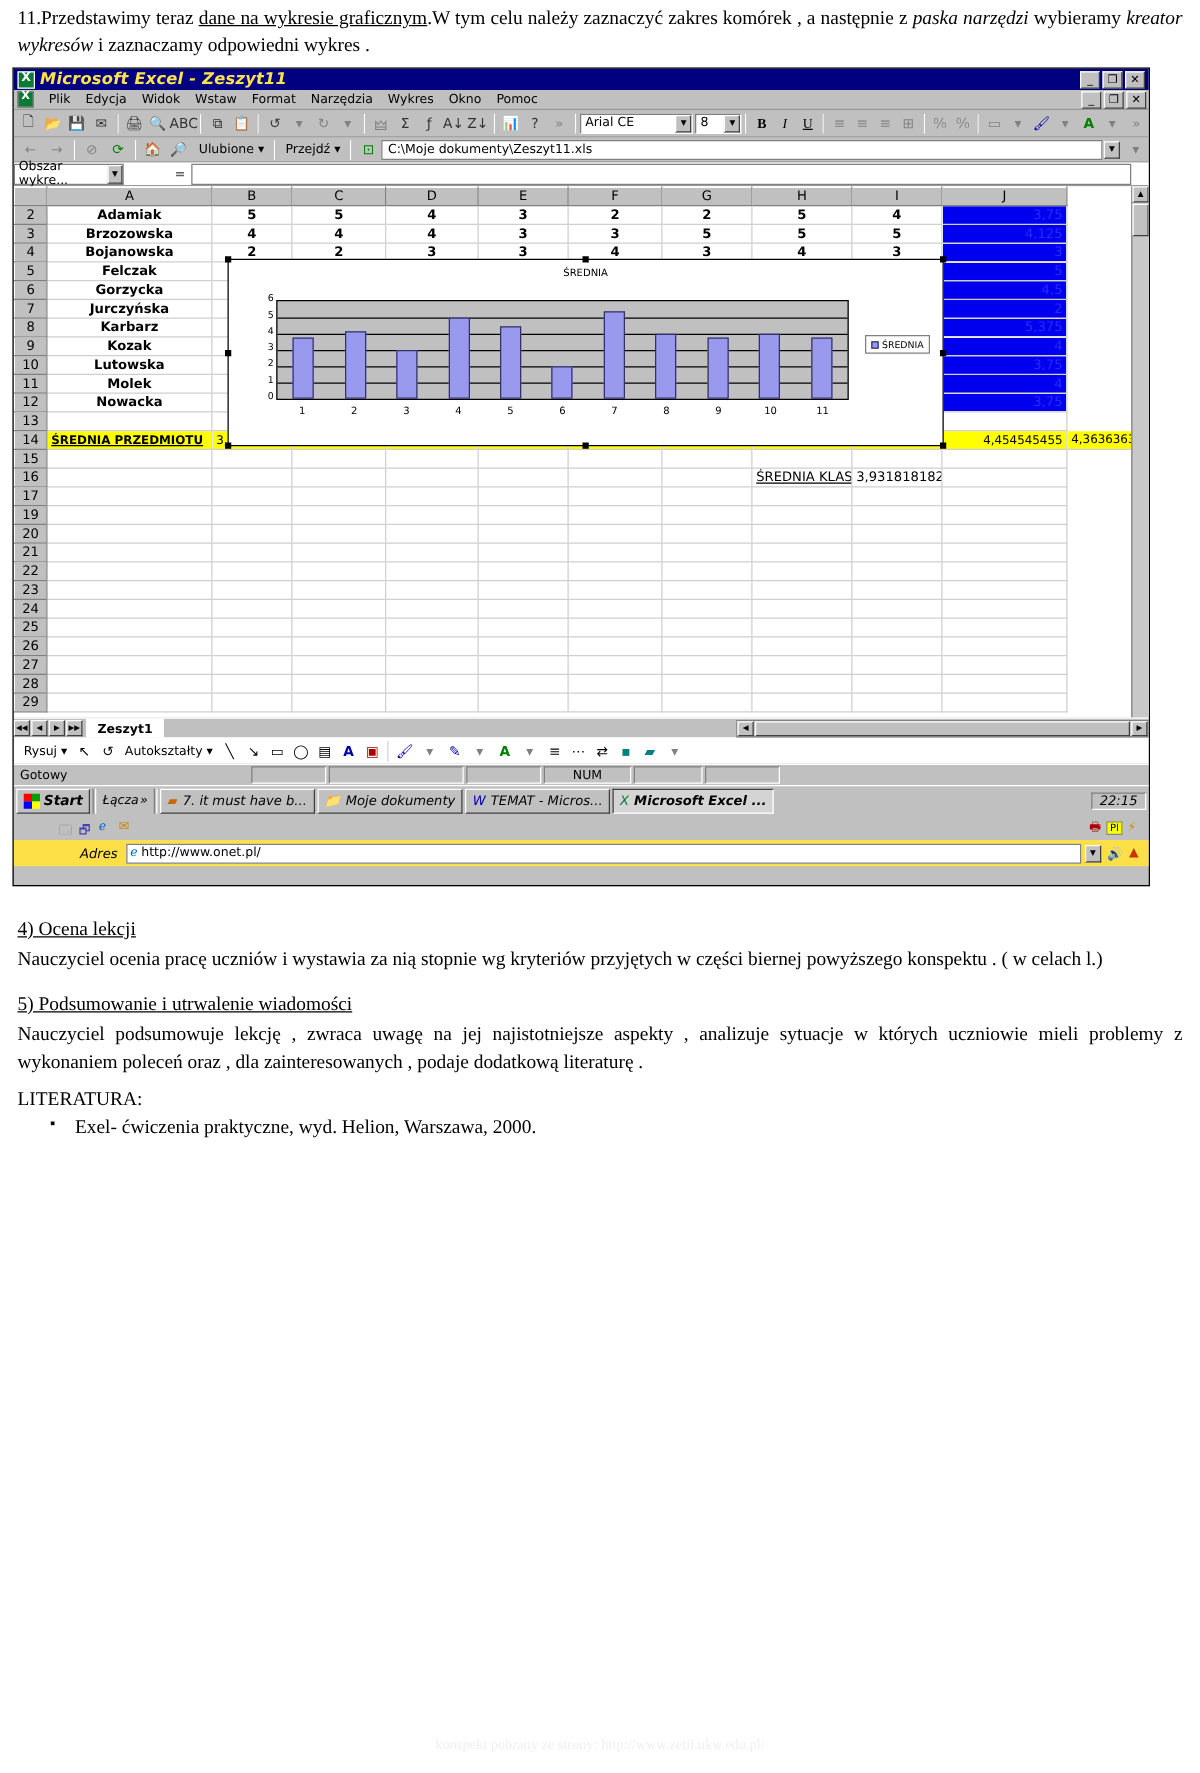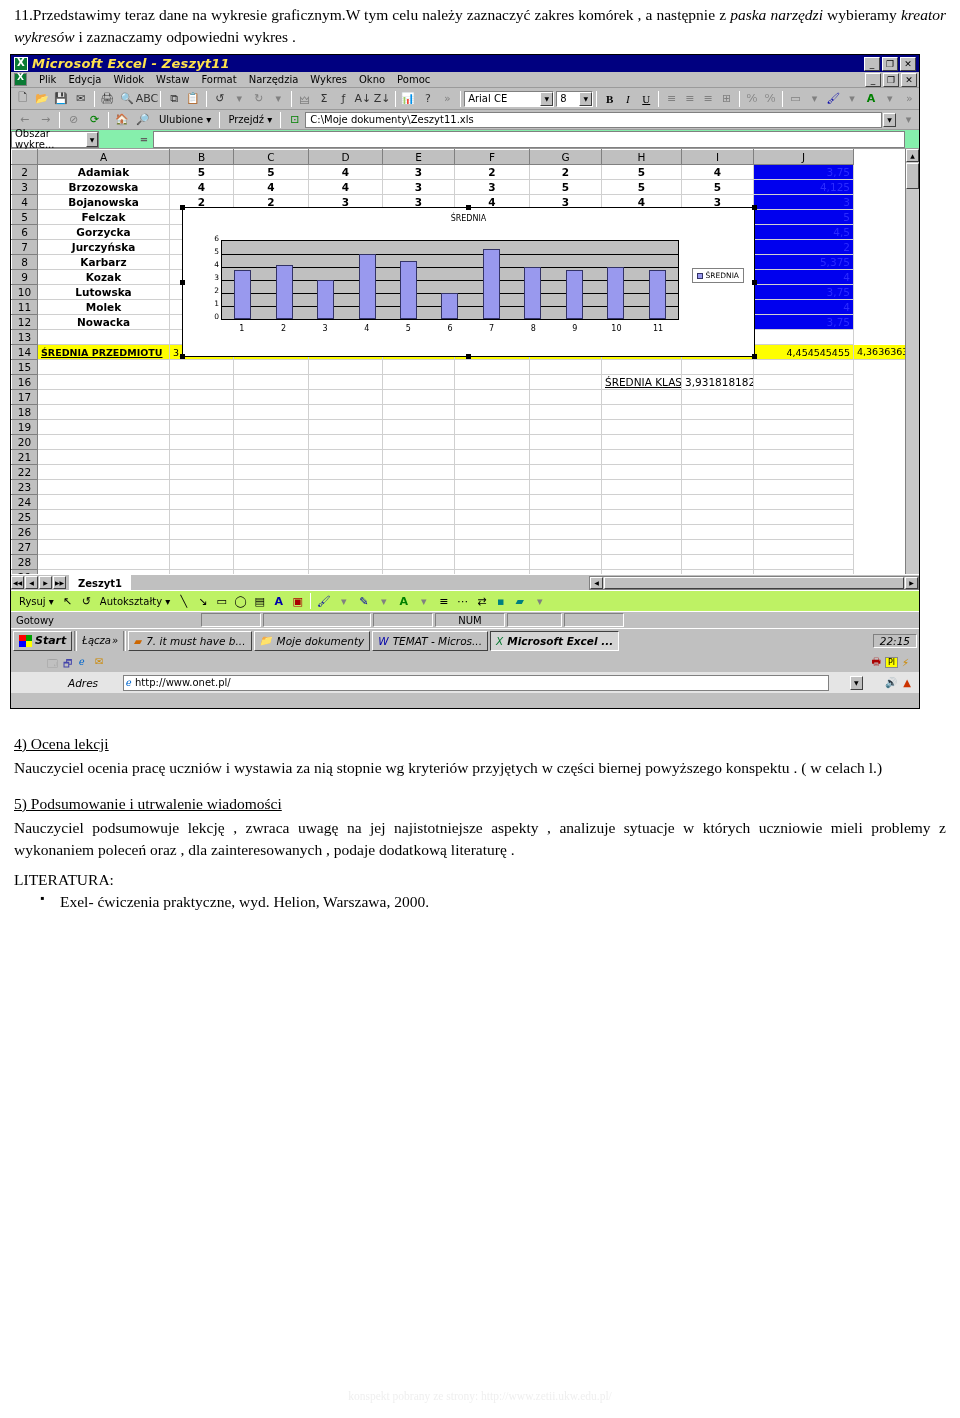--- a/index.html
+++ b/index.html
@@ -14,21 +14,21 @@
   }
 
   
   .doc { padding: 4px 14px 0 14px; }
   .para {
     font-size:15.5px;
     line-height:1.42;
     text-align:justify;
     margin:0 0 2px 0;
   }
-  .u { }
+  .u { text-decoration:underline; }
   .i { font-style:italic; }
   .heading-u { text-decoration:underline; }
 
   .section { margin-top:14px; }
   .lit-title { font-size:15.5px; margin:10px 0 2px 0; }
   ul.lit { list-style:none; margin:0; padding:0 0 0 46px; }
   ul.lit li { position:relative; font-size:15.5px; line-height:1.42; margin-bottom:1px; text-align:left;}
   ul.lit li:before {
     content:"\25AA"; position:absolute; left:-20px; top:-1px; font-size:12px;
   }
@@ -108,21 +108,21 @@
 
   
   .addrbar{height:20px;display:flex;align-items:center;background:#c0c0c0;border-bottom:1px solid #9a9a9a;padding-left:3px;}
   .addrbar .lbl{font-size:10px;padding:0 5px;}
   .addrfield{
     flex:1;height:16px;background:#fff;border:1px solid #808080;
     display:flex;align-items:center;padding-left:4px;font-size:10px;margin-right:1px;text-align:right;
   }
 
   
-  .formulabar{height:19px;display:flex;align-items:center;background:#86efac;border-bottom:1px solid #9a9a9a;}
+  .formulabar{height:19px;display:flex;align-items:center;background:#ffffff;border-bottom:1px solid #9a9a9a;}
   .namebox{
     width:88px;height:17px;background:#fff;border:1px solid #808080;display:flex;align-items:center;
     padding-left:3px;font-size:10px;
   }
   .namebox .arrow{margin-left:auto;width:13px;height:15px;background:#c0c0c0;border:1px solid #fff;
     border-right-color:#404040;border-bottom-color:#404040;display:flex;align-items:center;justify-content:center;font-size:6px;}
   .fbtn{width:18px;height:17px;display:flex;align-items:center;justify-content:center;font-size:10px;color:#606060;}
   .fbar-input{flex:1;height:17px;background:#fff;border:1px solid #808080;margin-right:14px;}
 
   
@@ -191,21 +191,21 @@
   .navbtn{width:13px;height:13px;display:flex;align-items:center;justify-content:center;font-size:6px;
     background:#c0c0c0;border:1px solid #fff;border-right-color:#404040;border-bottom-color:#404040;margin-right:1px;}
   .stab{background:#fff;padding:0 8px;font-size:10px;font-weight:bold;height:15px;line-height:15px;
     border:1px solid #fff;border-bottom:none;margin-left:2px;}
   .hscroll{margin-left:auto;width:330px;height:14px;background:#c8c8c8;border:1px solid #808080;display:flex;align-items:center;}
   .hscroll .sb{width:13px;height:12px;background:#c0c0c0;border:1px solid #fff;border-right-color:#404040;border-bottom-color:#404040;
     display:flex;align-items:center;justify-content:center;font-size:6px;}
   .hscroll .thumb{flex:1;height:12px;background:#c0c0c0;border:1px solid #fff;border-right-color:#404040;border-bottom-color:#404040;margin:0 1px;}
 
   
-  .drawbar{height:21px;background:#bef264;display:flex;align-items:center;padding-left:4px;border-top:1px solid #fff;}
+  .drawbar{height:21px;background:#ffffff;display:flex;align-items:center;padding-left:4px;border-top:1px solid #fff;}
   .dlabel{font-size:10px;padding:0 4px;}
   .dbtn{width:19px;height:18px;display:flex;align-items:center;justify-content:center;font-size:11px;}
 
   
   .statusbar{height:17px;background:#c0c0c0;display:flex;align-items:center;border-top:1px solid #fff;}
   .stat-ready{font-size:10px;padding-left:5px;width:190px;}
   .stat-cell{height:14px;border:1px solid #808080;border-right-color:#fff;border-bottom-color:#fff;margin-right:2px;}
 
   
   .taskbar{height:24px;background:#c0c0c0;display:flex;align-items:center;border-top:1px solid #fff;padding:1px 2px;gap:2px;}
@@ -222,21 +222,21 @@
   .taskbtn{
     display:flex;align-items:center;gap:4px;height:20px;padding:0 5px;max-width:160px;
     background:#c0c0c0;border:1px solid #fff;border-right-color:#404040;border-bottom-color:#404040;
     font-size:10.5px;font-style:italic;white-space:nowrap;overflow:hidden;
   }
   .taskbtn.active{ border-color:#404040;border-right-color:#fff;border-bottom-color:#fff;background:#d4d4d4;}
   .tray{margin-left:auto;display:flex;flex-direction:column;align-items:center;
     border:1px solid #808080;border-right-color:#fff;border-bottom-color:#fff;padding:0 6px;font-size:10.5px;font-style:italic;}
   .ficon{width:13px;height:12px;}
 
-  .iebar{height:21px;background:#e5e5e5;display:flex;align-items:center;padding-left:2px;gap:21px;}
+  .iebar{height:21px;background:#fde047;display:flex;align-items:center;padding-left:16px;gap:3px;}
   .iebar .lbl{font-size:10.5px;font-style:italic;padding:0 4px;}
   .iefield{flex:1;height:16px;background:#fff;border:1px solid #808080;display:flex;align-items:center;gap:3px;padding-left:2px;font-size:10px;}
   .iearrow{width:13px;height:14px;background:#c0c0c0;border:1px solid #fff;border-right-color:#404040;border-bottom-color:#404040;
     display:flex;align-items:center;justify-content:center;font-size:6px;margin-right:2px;}
   .qrow{height:20px;display:flex;align-items:center;gap:3px;padding-left:36px;background:#c0c0c0;}
 </style>
 </head>
 <body>
 
 <div class="doc">
@@ -584,33 +584,20 @@
             <td></td>
             <td></td>
             <td></td>
             <td></td>
             <td class="klasylbl">ŚREDNIA KLASY</td>
             <td class="klasyval">3,931818182</td>
             <td></td>
           </tr>
           <tr>
             <th class="rowhead">17</th>
-            <td></td>
-            <td></td>
-            <td></td>
-            <td></td>
-            <td></td>
-            <td></td>
-            <td></td>
-            <td></td>
-            <td></td>
-            <td></td>
-          </tr>
-          <tr>
-            <th class="rowhead">18</th>
             <td></td>
             <td></td>
             <td></td>
             <td></td>
             <td></td>
             <td></td>
             <td></td>
             <td></td>
             <td></td>
             <td></td>

